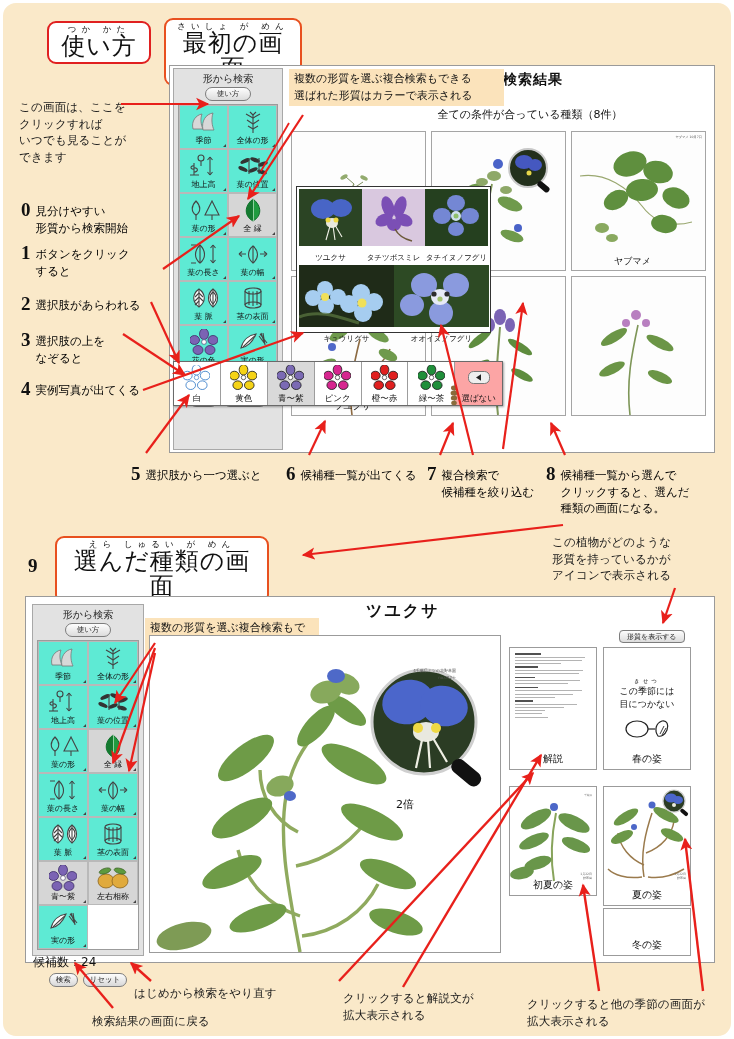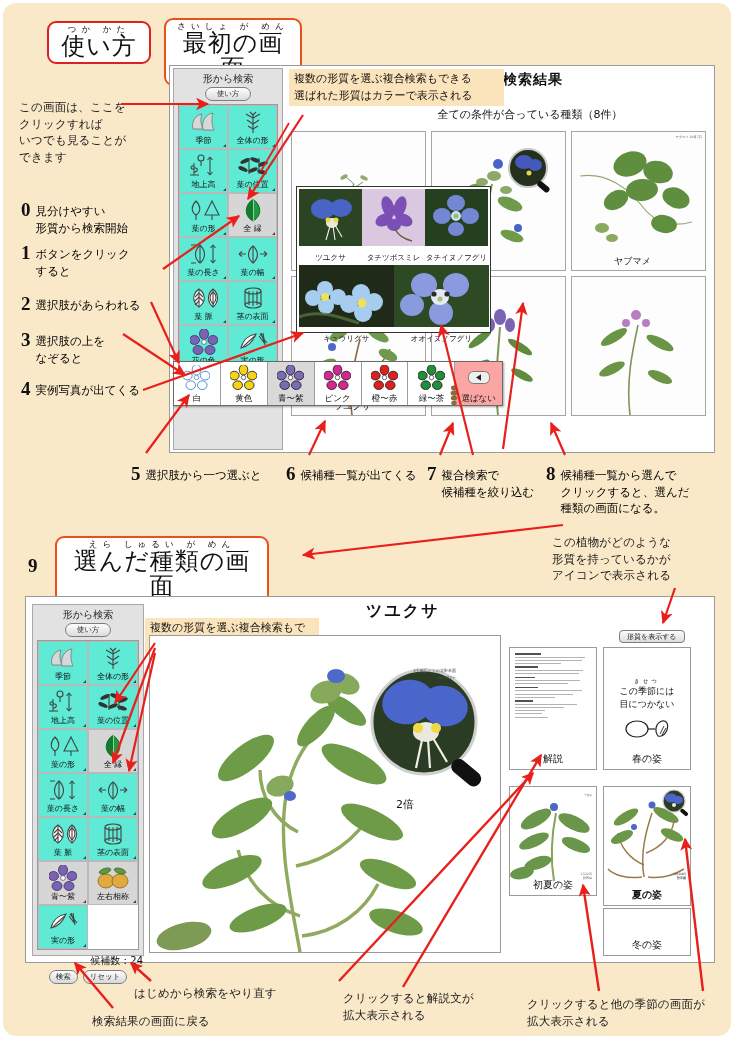--- a/index.html
+++ b/index.html
@@ -70,21 +70,21 @@
     height:44px; display:flex; flex-direction:column;
     align-items:center; justify-content:flex-end; padding-bottom:1px;
   }
   .cell.sel { background:#d6d6d6; }
   .cell .ic { flex:1; display:flex; align-items:center; justify-content:center;
               width:100%; }
   .cell .lb { font-size:8px; color:#111; line-height:1; padding-bottom:2px;
               white-space:nowrap; }
   .cell .cnr { position:absolute; right:1px; bottom:1px; width:0;height:0;
                border-left:3px solid transparent; border-bottom:3px solid #444; }
-  .sb-count { text-align:right; font-size:10px; color:#111; padding:4px 0 2px; }
+  .sb-count { text-align:left; font-size:12px; color:#111; padding:4px 0 2px; }
   .sb-btns { display:flex; justify-content:center; gap:5px; padding-bottom:4px; }
   .sb-btn { font-size:7.5px; border:1px solid #7d7d7d; border-radius:7px;
             background:linear-gradient(#fdfdfd,#d8d8d8); padding:1px 6px; color:#222; }
 
   
   .res-title { text-align:center; font-weight:700; font-size:14px; color:#111;
                letter-spacing:1px; }
   .res-sub { text-align:center; font-size:11px; color:#111; }
   .card { position:absolute; background:#fff; border:1px solid #a5a5a5;
           overflow:hidden; }
@@ -1044,21 +1044,21 @@
         <ellipse cx="12" cy="86" rx="12" ry="6" transform="rotate(-12 12 86)"></ellipse>
       </g>
       <circle cx="44" cy="20" r="4" fill="#4c67c8"></circle>
       <text x="82" y="88" text-anchor="end" font-size="3" fill="#666" font-family="DejaVu Sans, sans-serif">1月22日</text>
       <text x="82" y="92" text-anchor="end" font-size="3" fill="#666" font-family="DejaVu Sans, sans-serif">野草園</text>
       <text x="82" y="9" text-anchor="end" font-size="2.6" fill="#888" font-family="DejaVu Sans, sans-serif">千葉県</text>
     </svg>
     <span class="pl jp">初夏の姿</span>
   </div>
 
-  <div class="panel" style="left:600px; top:783px; width:88px; height:120px;font-weight:bold;">
+  <div class="panel" style="left:600px; top:783px; width:88px; height:120px;">
     <svg width="86" height="96" viewBox="0 0 86 96">
       <rect width="86" height="96" fill="#fff"></rect>
       <g stroke="#9a7a4c" stroke-width="1.5" fill="none">
         <path d="M40 90 C36 66 42 44 48 26"></path>
         <path d="M40 78 C26 72 16 60 14 46"></path>
         <path d="M42 66 C58 60 68 48 70 34"></path>
         <path d="M38 90 C22 92 10 88 4 82"></path>
         <path d="M44 90 C58 92 70 88 80 82"></path>
       </g>
       <g fill="#6b9747">

